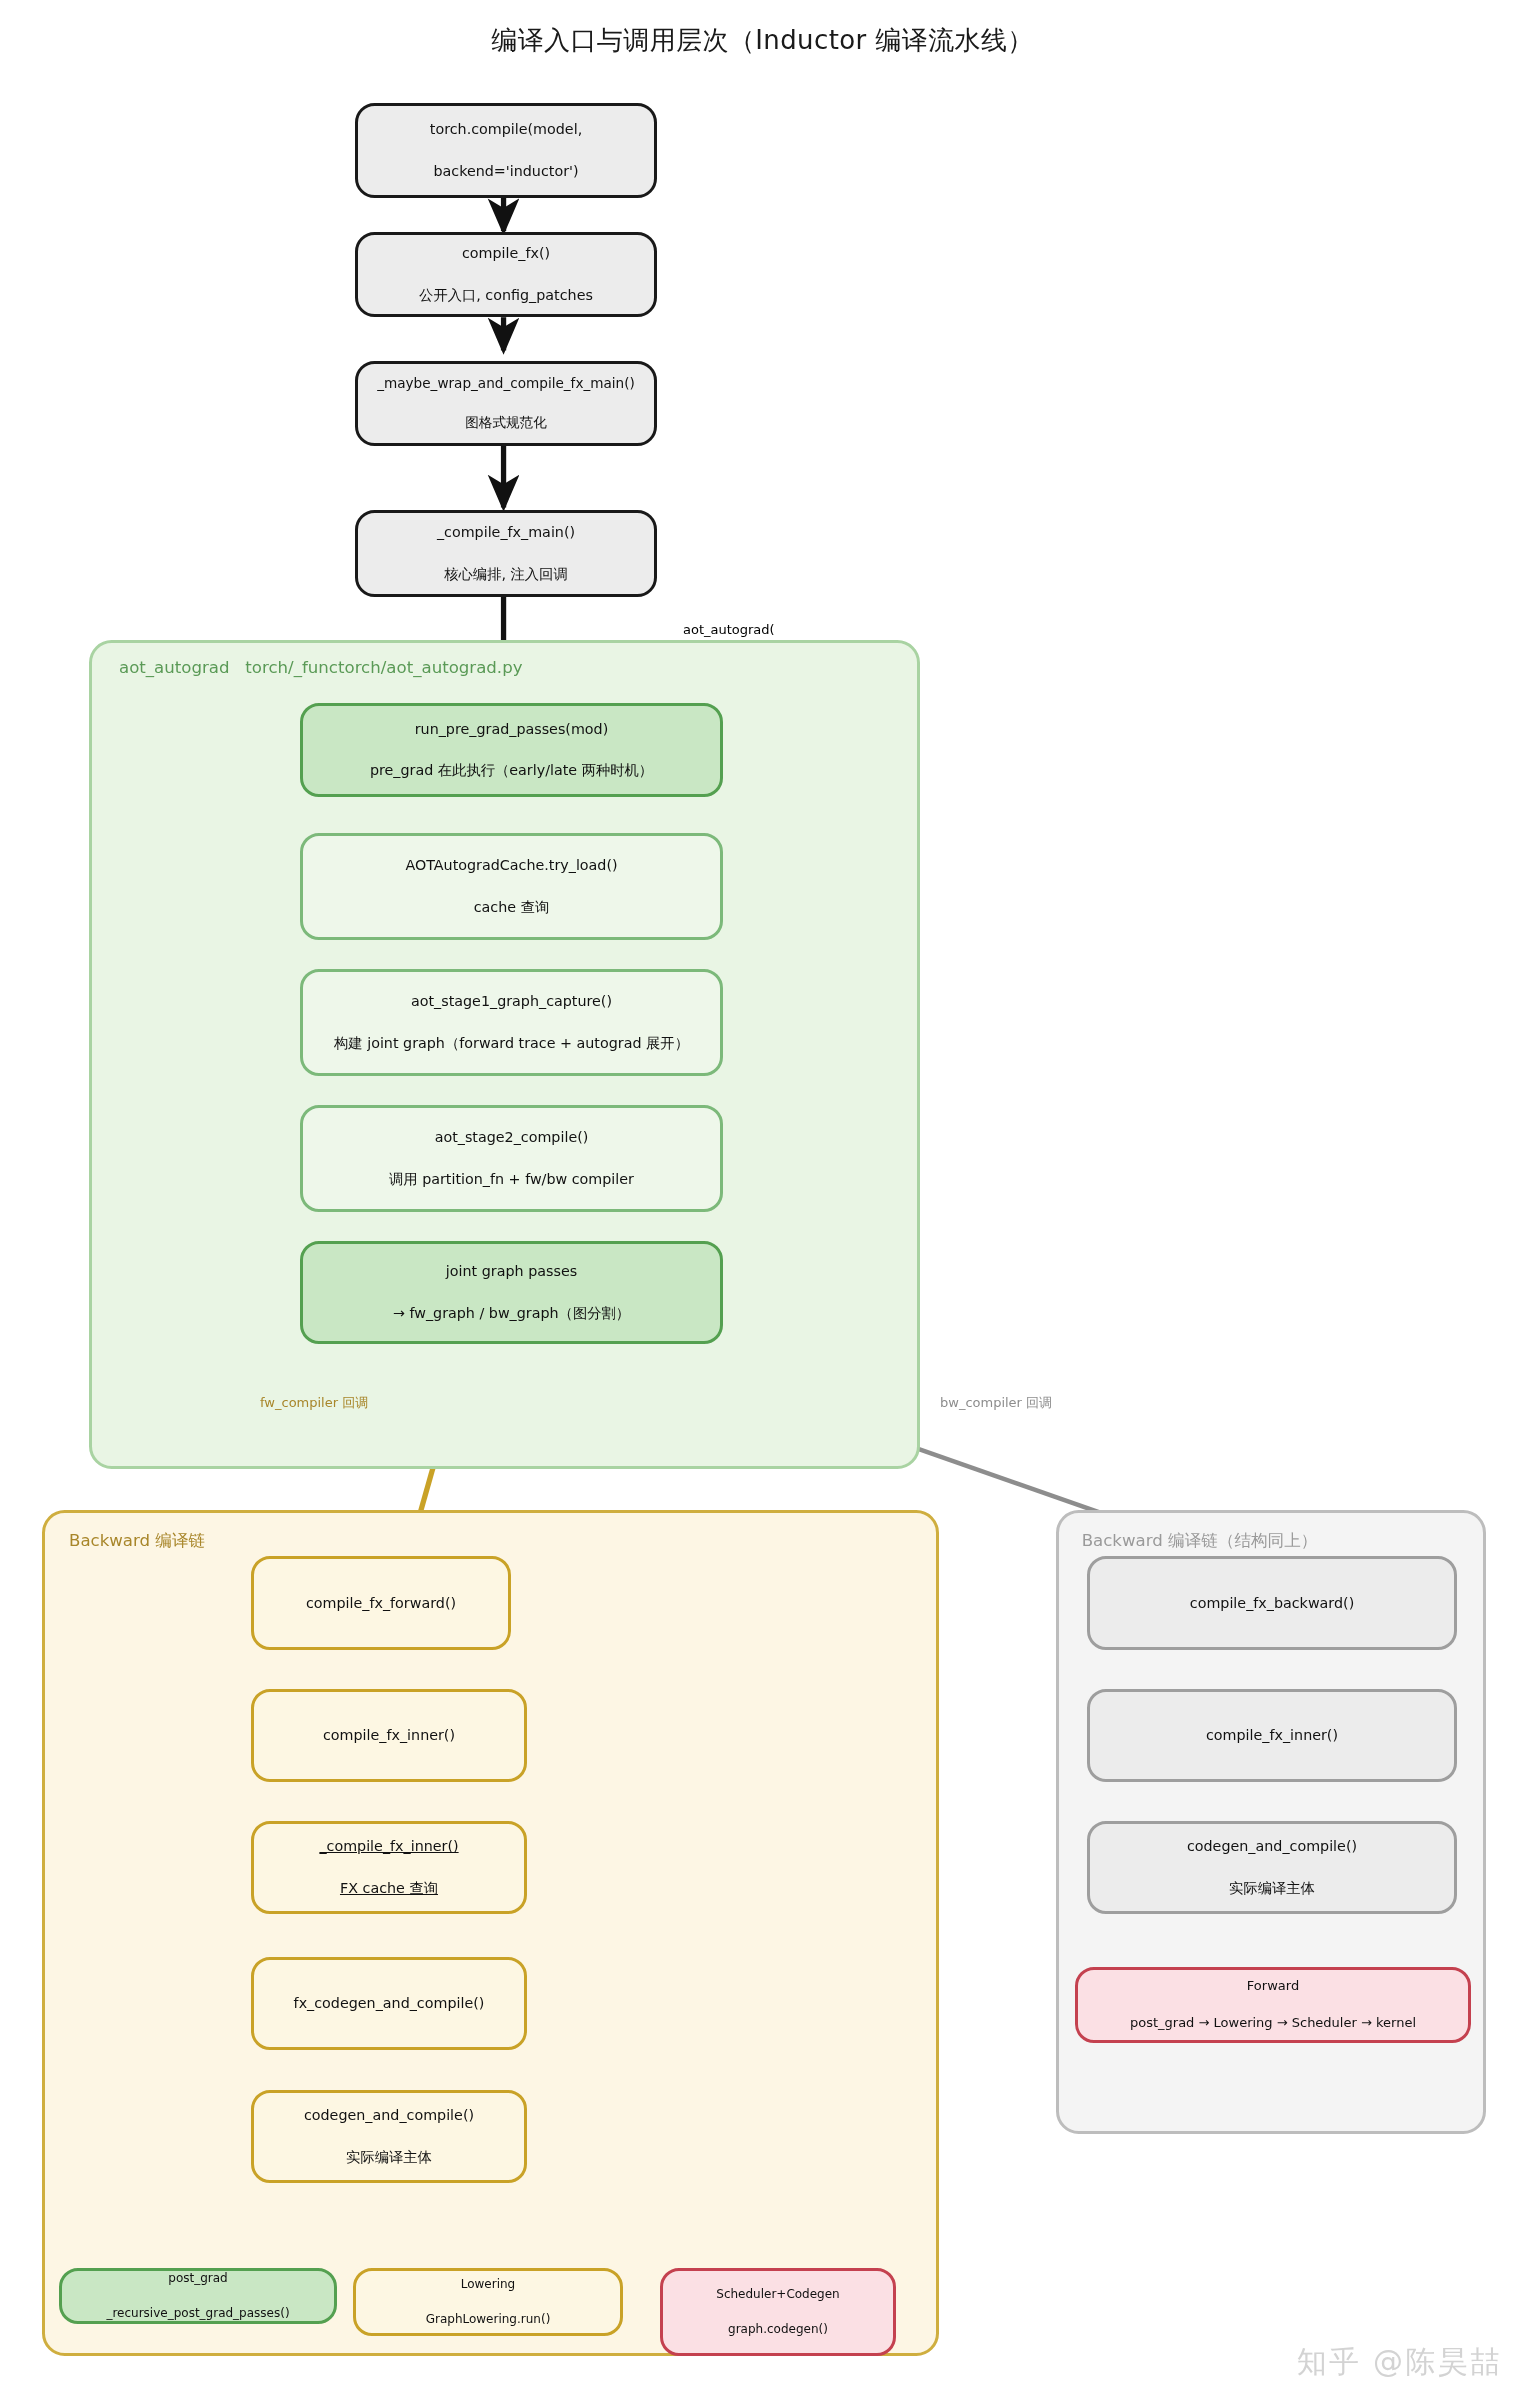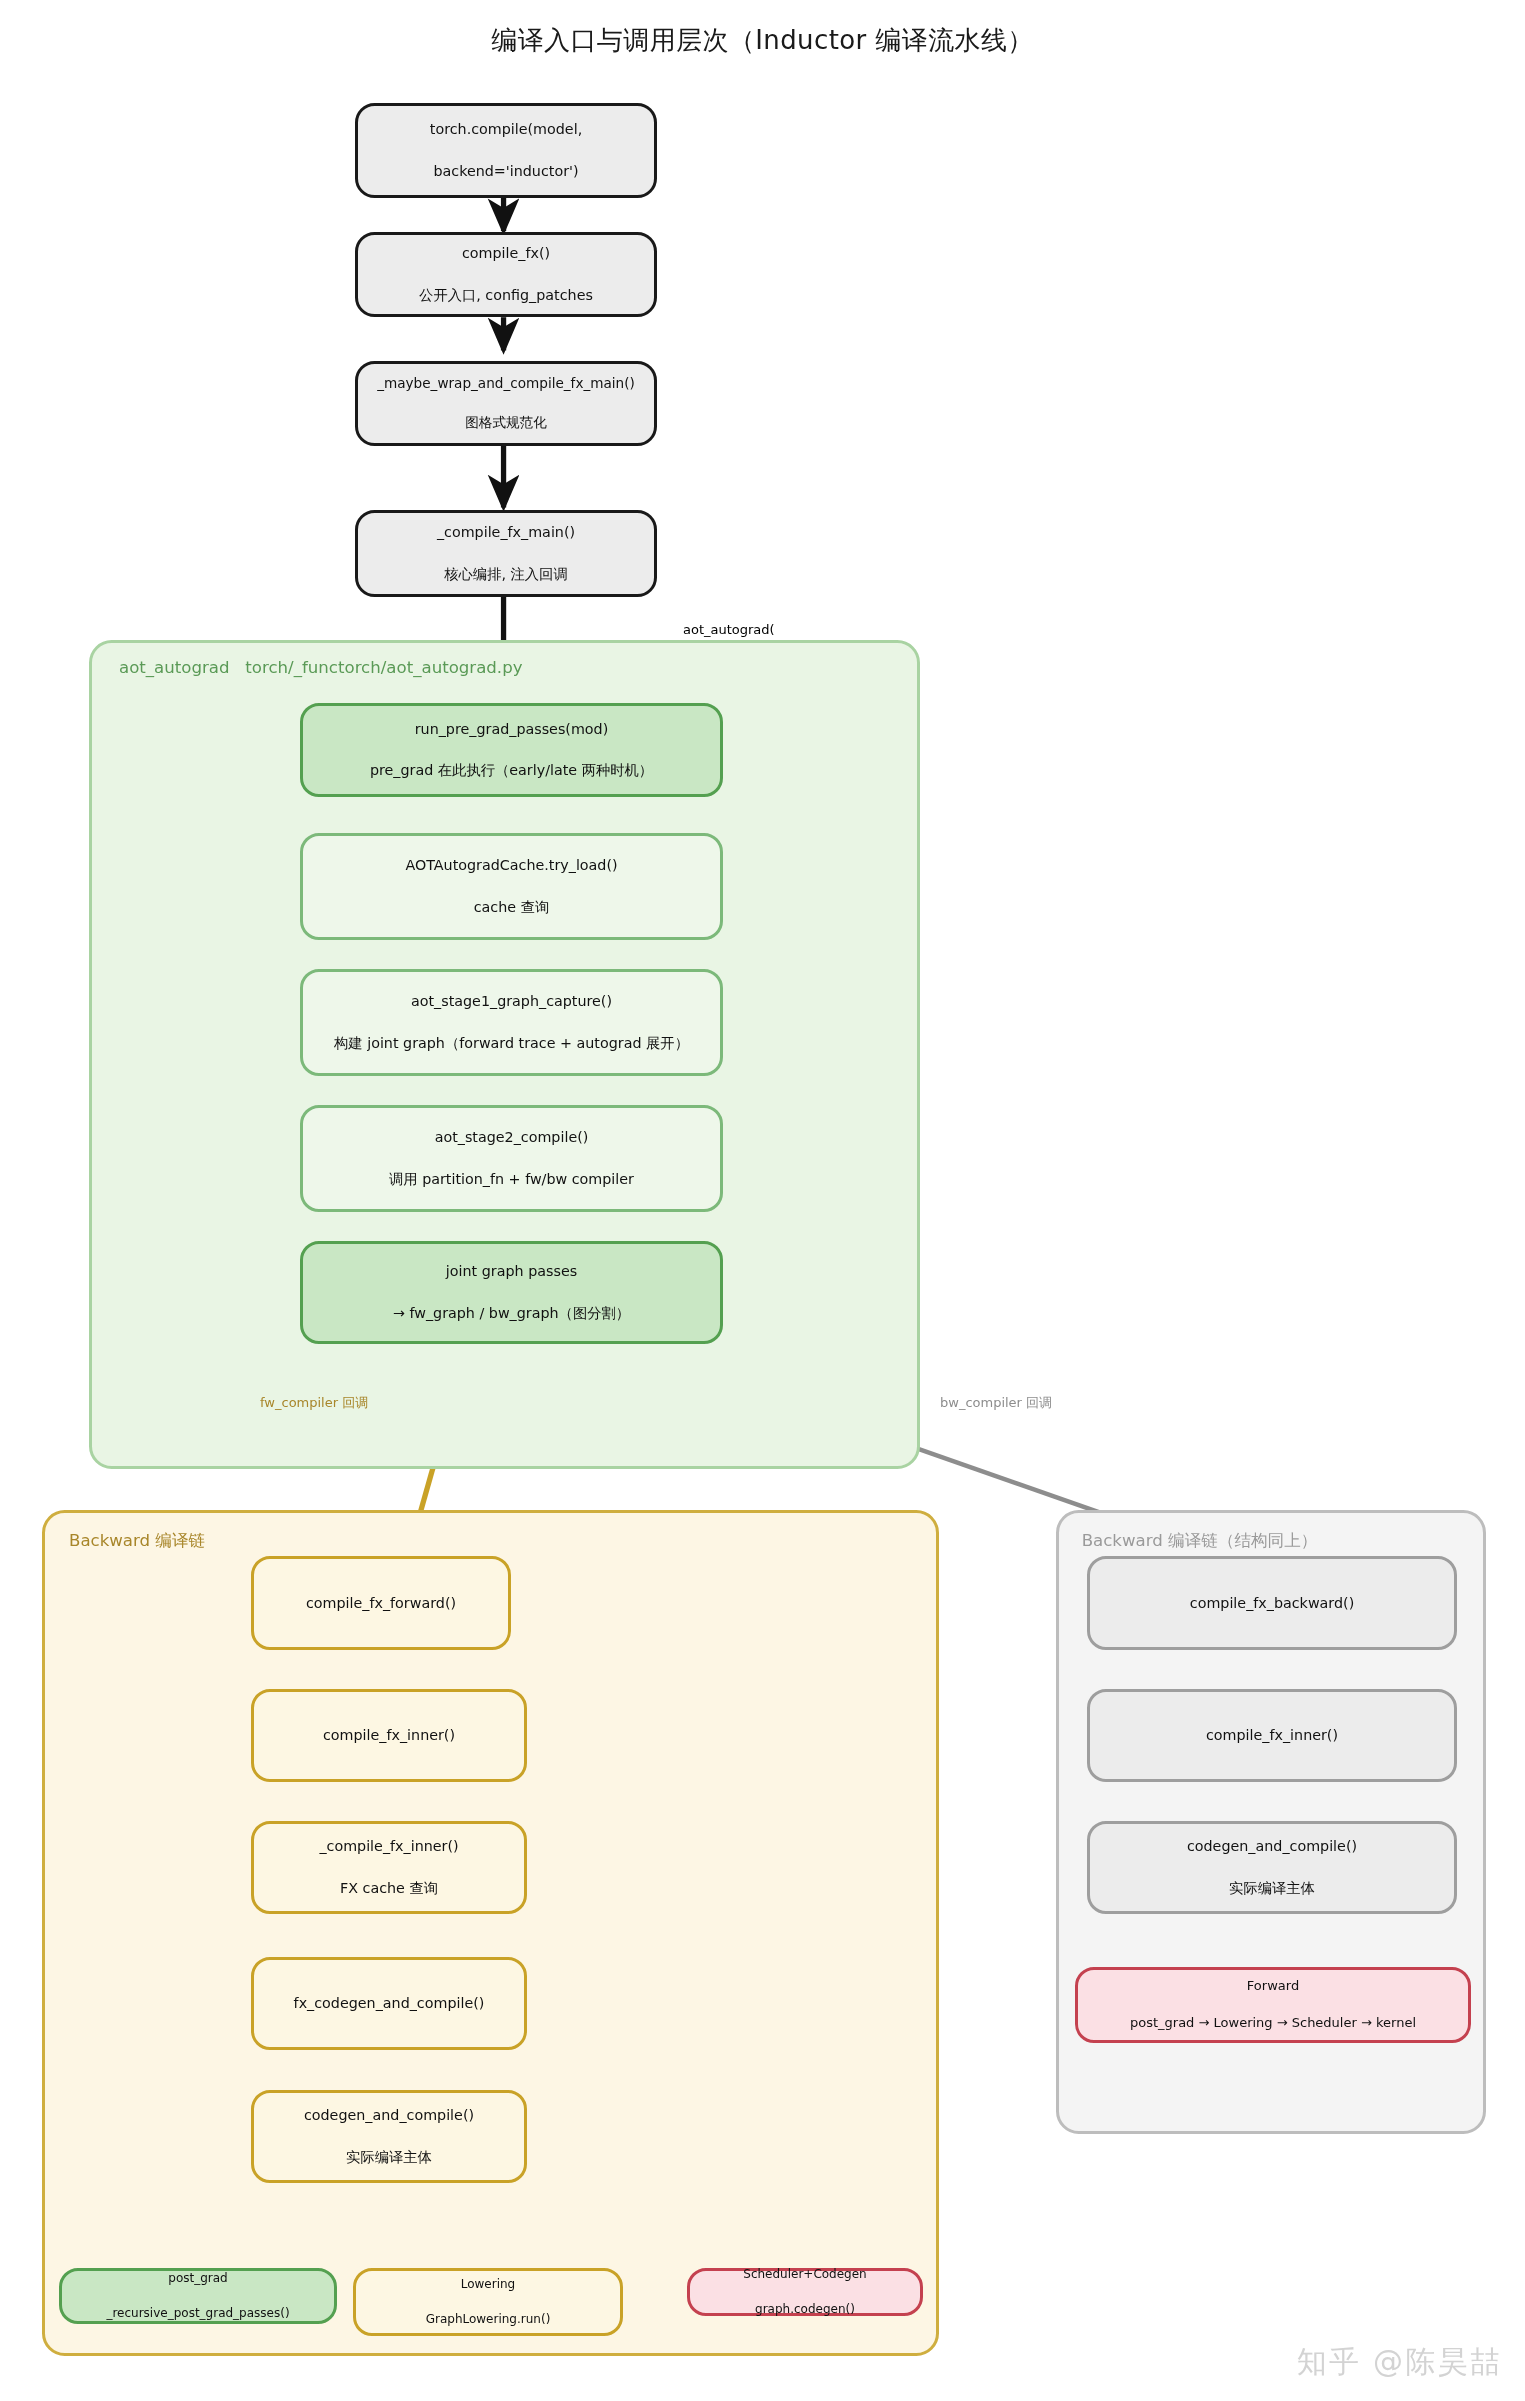--- a/index.html
+++ b/index.html
@@ -214,21 +214,21 @@
       <span class="ln">compile_fx_forward()</span>
     </div>
   </div>
 
   <div class="node n-yellow" style="left:251px;top:1689px;width:276px;height:93px;">
     <div>
       <span class="ln">compile_fx_inner()</span>
     </div>
   </div>
 
-  <div class="node n-yellow" style="left:251px;top:1821px;width:276px;height:93px;">
+  <div class="node n-yellow" style="left:251px;top:1821px;width:276px;height:93px;text-decoration:underline;">
     <div>
       <span class="ln">_compile_fx_inner()</span>
       <span class="ln">FX cache 查询</span>
     </div>
   </div>
 
   <div class="node n-yellow" style="left:251px;top:1957px;width:276px;height:93px;">
     <div>
       <span class="ln">fx_codegen_and_compile()</span>
     </div>
@@ -248,21 +248,21 @@
     </div>
   </div>
 
   <div class="node n-yellow" style="left:353px;top:2268px;width:270px;height:68px;font-size:12px;">
     <div>
       <span class="ln">Lowering</span>
       <span class="ln">GraphLowering.run()</span>
     </div>
   </div>
 
-  <div class="node n-red" style="left:687px;top:2268px;width:236px;height:48px;font-size:12px;">
+  <div class="node n-red" style="left:660px;top:2268px;width:236px;height:88px;font-size:12px;">
     <div>
       <span class="ln">Scheduler+Codegen</span>
       <span class="ln">graph.codegen()</span>
     </div>
   </div>
 
   <div class="sub sub-grey" style="left:1056px;top:1510px;width:430px;height:624px;">
     <div class="sub-title" style="left:22.7px;top:16.6px;">Backward 编译链（结构同上）</div>
   </div>
 

